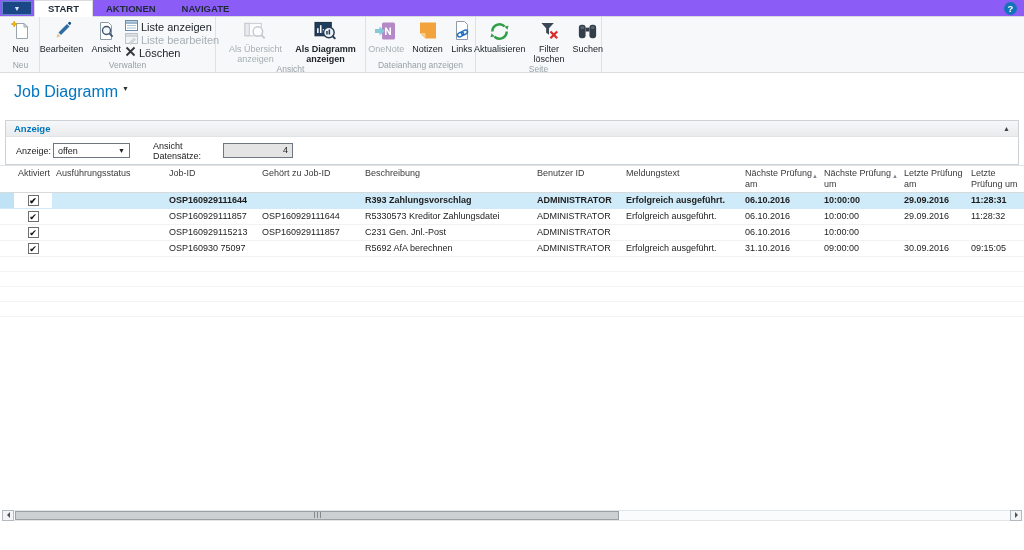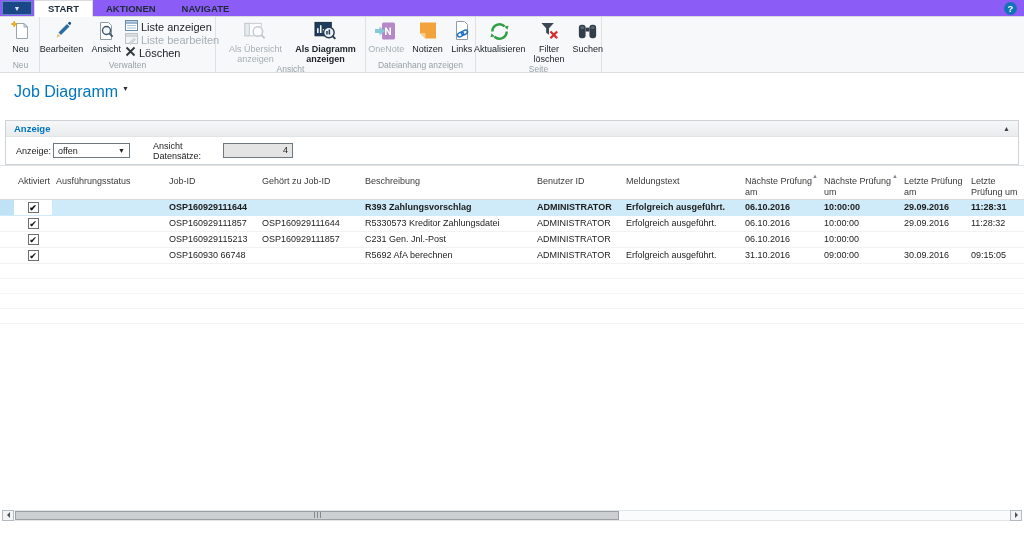--- a/index.html
+++ b/index.html
@@ -55,21 +55,21 @@
   .filterbox-body { height:27px; display:flex; align-items:center; font-size:9px; color:#1c1c1c; }
   .flabel1 { margin-left:10px; width:37px; }
   .fselect { width:77px; height:15px; border:1px solid #6f7880; background:#fff; display:flex; align-items:center; justify-content:space-between; padding:0 4px; font-size:9px; }
   .fselect .caret { font-size:7px; color:#222; }
   .flabel2 { margin-left:23px; width:70px; }
   .freadonly { width:70px; height:15px; border:1px solid #6f7880; background:#e4e4e4; text-align:right; padding:0 4px; line-height:13px; font-size:9px; color:#1c1c1c; }
 
   
   .grid { border-top:1px solid #e1e4e7; }
   table { border-collapse:collapse; table-layout:fixed; width:1024px; }
-  th { text-align:left; font-weight:400; color:#3a3a3a; padding:10px 4px 1px; vertical-align:top; font-size:9px; line-height:11px; border-bottom:1px solid #d6dadd; position:relative; height:26px; }
+  th { text-align:left; font-weight:400; color:#3a3a3a; padding:2px 4px 1px; vertical-align:top; font-size:9px; line-height:11px; border-bottom:1px solid #d6dadd; position:relative; height:26px; }
   th .sort { position:absolute; right:2px; top:5px; font-size:6px; color:#7c8894; }
   td { height:15px; padding:0 4px; font-size:9px; line-height:15px; white-space:nowrap; overflow:hidden; color:#1c1c1c; border-bottom:1px solid #f0f3f5; }
   td.cbcell { text-align:center; padding:0; }
   .cb { display:inline-block; width:11px; height:11px; border:1px solid #6e6e6e; background:#fff; font-size:9px; line-height:10px; color:#101010; vertical-align:middle; text-align:center; }
   tr.sel td { background:#cfeaf8; font-weight:700; border-bottom-color:#cfeaf8; }
   tr.sel td.focuscell { background:#fff; }
   tr.sel td.selcol { background:#bfe2f5; }
   tr.emptyrow td { border-bottom:1px solid #f2f4f6; }
 
   
@@ -367,21 +367,21 @@
             <td></td>
             <td>06.10.2016</td>
             <td>10:00:00</td>
             <td></td>
             <td></td>
           </tr>
           <tr>
             <td class="selcol"></td>
             <td class="cbcell"><span class="cb">✔</span></td>
             <td></td>
-            <td>OSP160930 66748</td>
+            <td>OSP160930 75097</td>
             <td></td>
             <td>R5692 AfA berechnen</td>
             <td>ADMINISTRATOR</td>
             <td>Erfolgreich ausgeführt.</td>
             <td>31.10.2016</td>
             <td>09:00:00</td>
             <td>30.09.2016</td>
             <td>09:15:05</td>
           </tr>
           <tr class="emptyrow">

